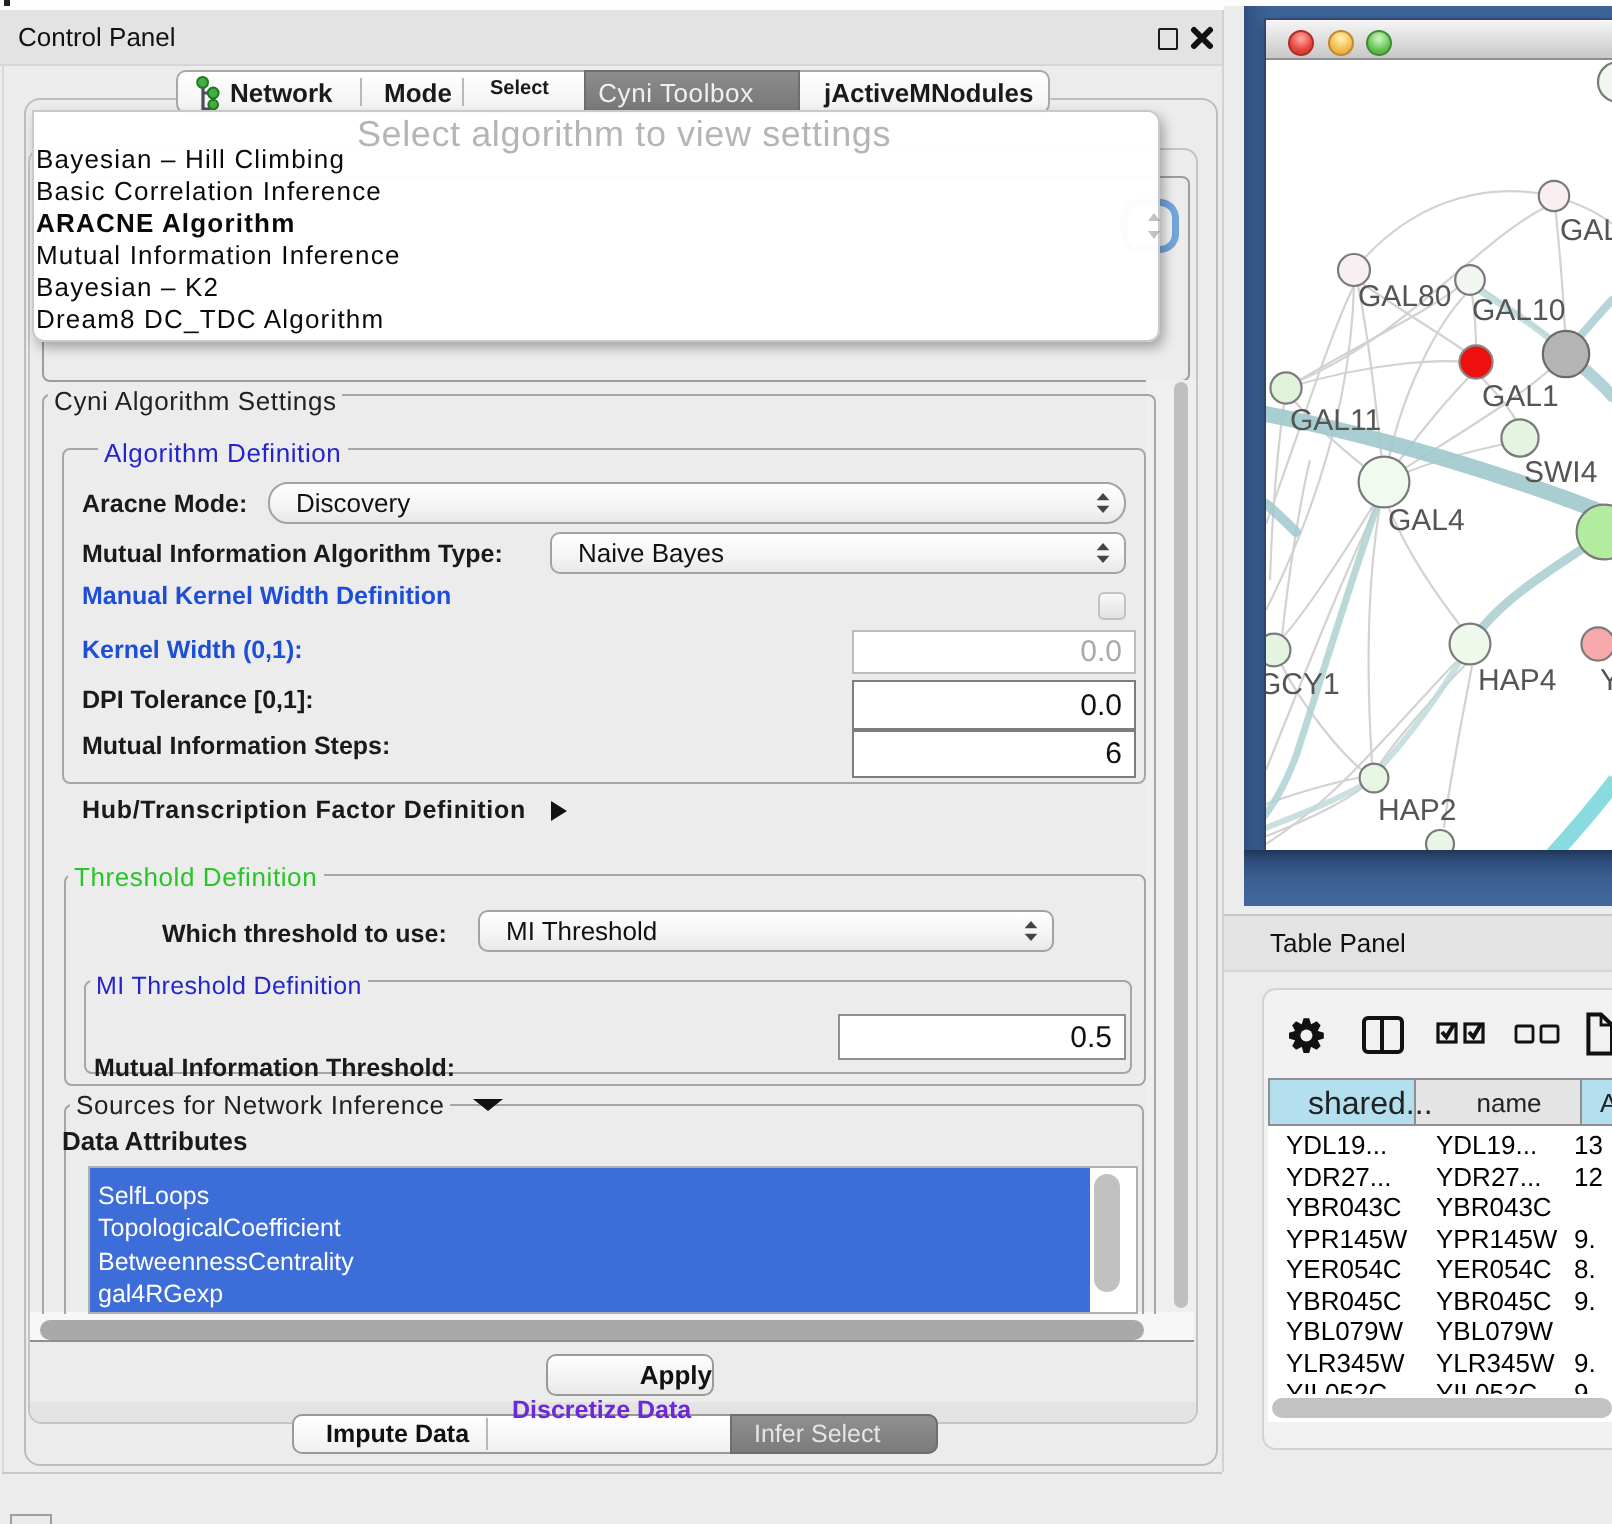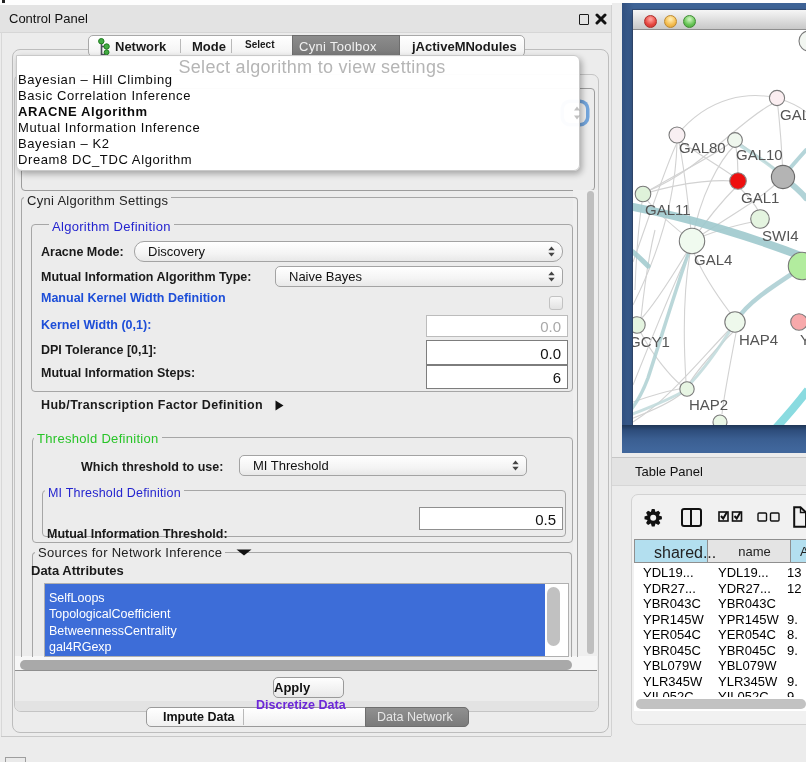--- a/index.html
+++ b/index.html
@@ -141,31 +141,31 @@
     <path d="M0.5 0.5 L15.5 0.5 L8 6.5 Z" fill="#111"></path>
   </svg>
 
 <div class="lbl" style="left:31px;top:563px;font-size:13px;">Data Attributes</div>
 
 <div class="abs" style="left:44px;top:583px;width:525px;height:74px;background:#fff;border:1px solid #b0b0b0;box-sizing:border-box;"></div>
 <div class="abs" style="left:45px;top:584px;width:500px;height:72px;background:#3d6dd8;"></div>
 <div class="abs" style="left:49px;top:590px;font-size:12.5px;color:#fff;line-height:16.3px;">SelfLoops<br>TopologicalCoefficient<br>BetweennessCentrality<br>gal4RGexp</div>
 <div class="abs" style="left:547px;top:587px;width:13px;height:59px;background:#c1c1c1;border-radius:7px;"></div>
 
-<div class="abs" style="left:273px;top:677px;width:71px;height:21px;border:1px solid #9a9a9a;border-radius:5px;background:linear-gradient(#fefefe,#e9e9e9);box-sizing:border-box;text-align:left;">
+<div class="abs" style="left:273px;top:677px;width:84px;height:21px;border:1px solid #9a9a9a;border-radius:5px;background:linear-gradient(#fefefe,#e9e9e9);box-sizing:border-box;text-align:right;">
  <span style="font-size:13px;font-weight:600;color:#111;line-height:19px;">Apply</span>
 </div>
 
 <div id="bottabs">
 <div class="abs" style="left:146px;top:707px;width:323px;height:20px;background:linear-gradient(#ffffff,#f0f0f0);border:1px solid #9a9a9a;border-radius:5px;box-sizing:border-box;"></div>
 <div class="abs" style="left:365px;top:707px;width:104px;height:20px;background:linear-gradient(#909090,#7b7b7b);border:1px solid #6e6e6e;border-radius:0 5px 5px 0;box-sizing:border-box;"></div>
 <div class="abs" style="left:243px;top:709px;width:1px;height:16px;background:#b9b9b9;"></div>
 <div class="abs" style="left:163px;top:710px;font-size:12.5px;font-weight:700;color:#111;line-height:14px;">Impute Data</div>
 <div class="abs" style="left:256px;top:698px;font-size:12.5px;font-weight:700;color:#6d28d9;line-height:14px;">Discretize Data</div>
-<div class="abs" style="left:377px;top:710px;font-size:12.5px;font-weight:400;color:#e6e6e6;line-height:14px;">Data Network</div>
+<div class="abs" style="left:377px;top:710px;font-size:12.5px;font-weight:400;color:#e6e6e6;line-height:14px;">Infer Select</div>
 </div>
 
 <div class="abs" style="left:5px;top:757px;width:19px;height:10px;border:1.5px solid #9e9e9e;background:#eaeaea;"></div>
 
 <div class="abs" style="left:16px;top:55px;width:564px;height:116px;background:rgba(255,255,255,0.97);border:1px solid #c9c9c9;border-radius:0 6px 6px 6px;box-shadow:2px 3px 6px rgba(0,0,0,0.3);box-sizing:border-box;"></div>
 <div class="abs" style="left:30px;top:57px;width:564px;text-align:center;font-size:18px;letter-spacing:0.3px;color:#b5b5b5;">Select algorithm to view settings</div>
 <div class="abs" style="left:18px;top:72px;font-size:13px;letter-spacing:0.6px;color:#0a0a0a;line-height:16px;">
 Bayesian – Hill Climbing<br>
 Basic Correlation Inference<br>
 <b>ARACNE Algorithm</b><br>

